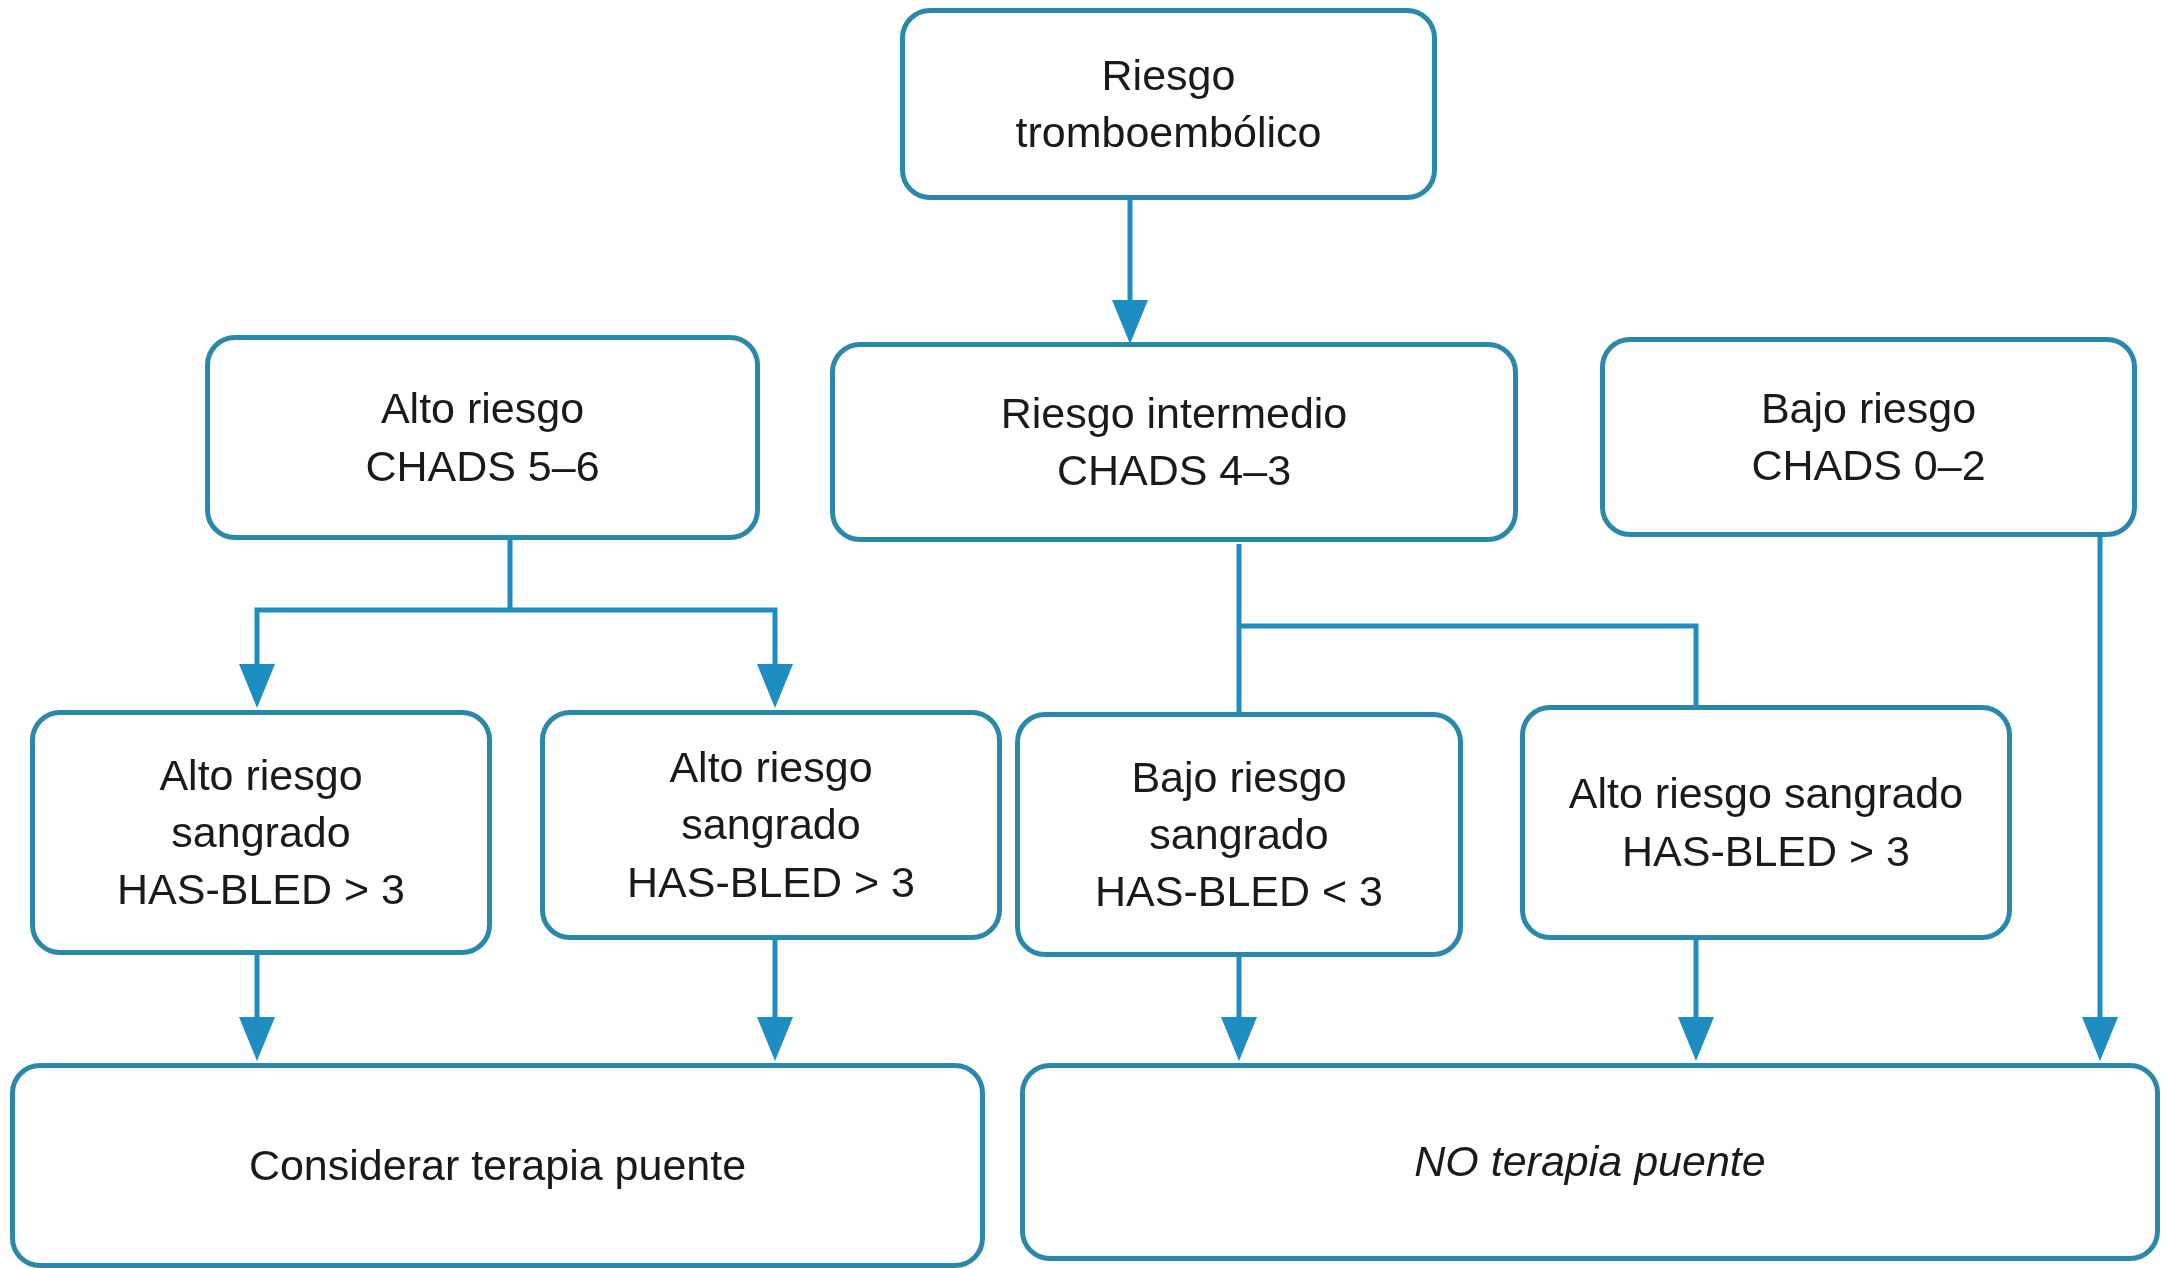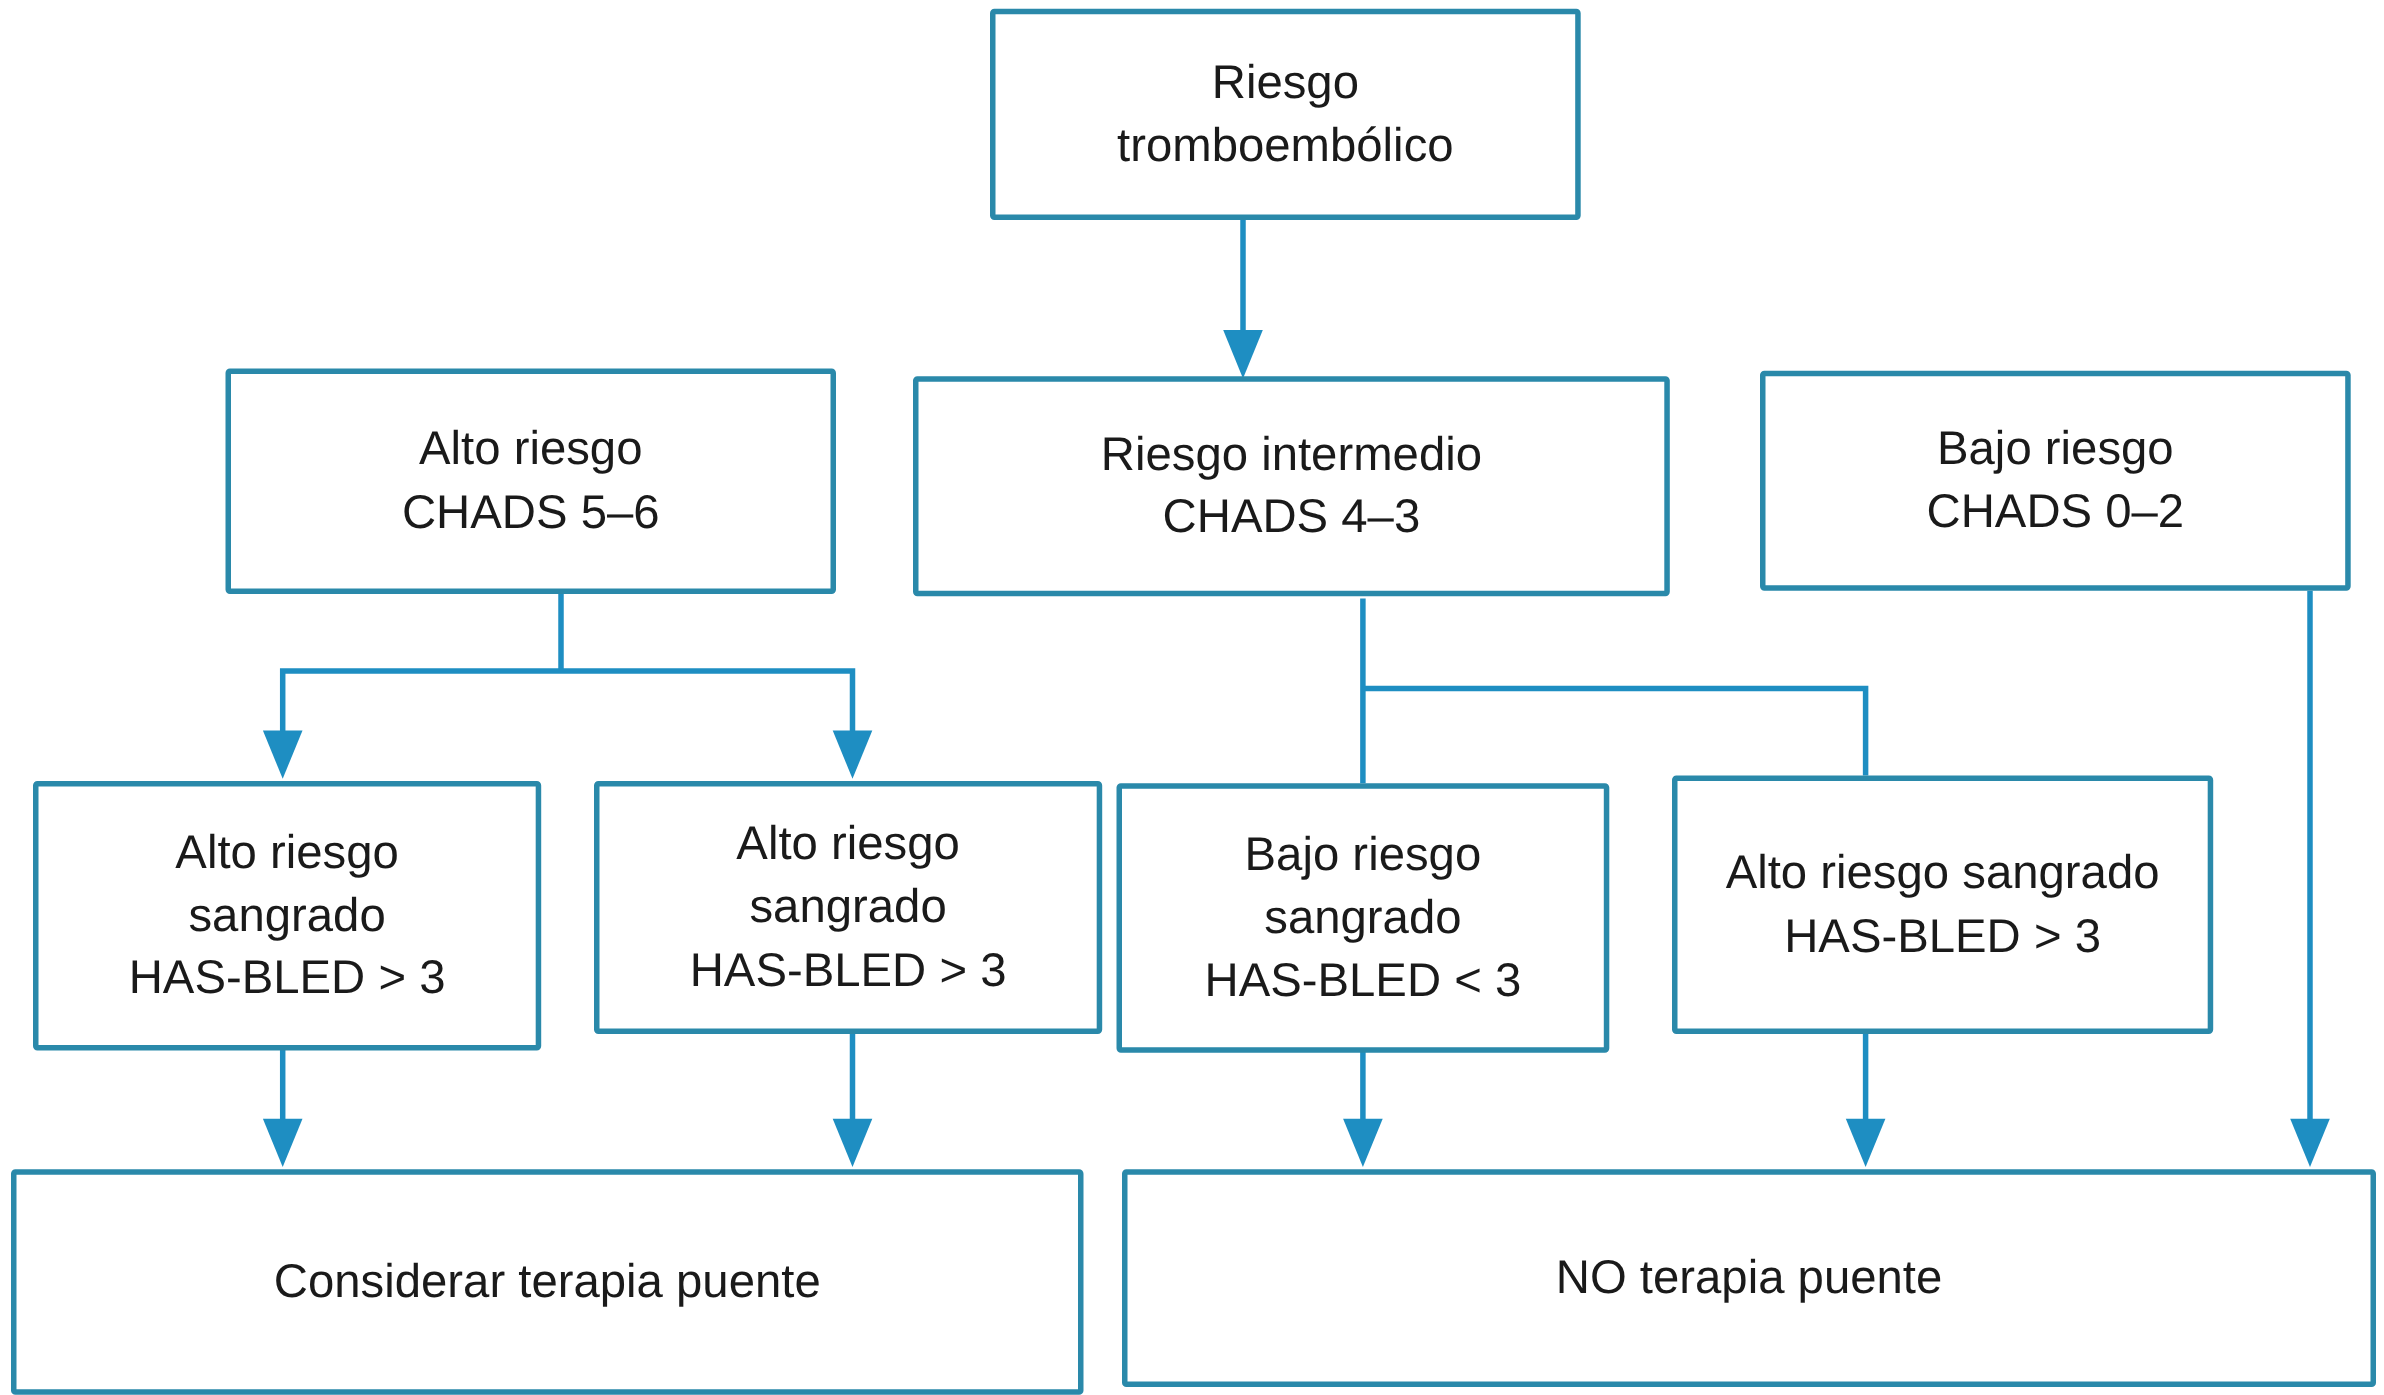--- a/index.html
+++ b/index.html
@@ -31,21 +31,21 @@
     fill: none;
   }
   .chead {
     fill: var(--connector, #1e8ec2);
     stroke: none;
   }
   .node {
     position: absolute;
     box-sizing: border-box;
     border: 5px solid var(--box-border, #2a89aa);
-    border-radius: 4px;
+    border-radius: 30px;
     background: #ffffff;
     display: flex;
     align-items: center;
     justify-content: center;
     text-align: center;
     color: var(--text, #1a1a1a);
     font-size: 43px;
     line-height: 1.33;
   }
   .node .label {
@@ -55,21 +55,21 @@
   
   #n-top      { left: 900px;  top: 8px;    width: 537px;  height: 192px; }
   #n-alto     { left: 205px;  top: 335px;  width: 555px;  height: 205px; }
   #n-inter    { left: 830px;  top: 342px;  width: 688px;  height: 200px; text-align: center; }
   #n-bajo     { left: 1600px; top: 337px;  width: 537px;  height: 200px; }
   #n-sang1    { left: 30px;   top: 710px;  width: 462px;  height: 245px; }
   #n-sang2    { left: 540px;  top: 710px;  width: 462px;  height: 230px; }
   #n-bsang    { left: 1015px; top: 712px;  width: 448px;  height: 245px; }
   #n-sang3    { left: 1520px; top: 705px;  width: 492px;  height: 235px; }
   #n-consider { left: 10px;   top: 1063px; width: 975px;  height: 205px; }
-  #n-nopuente { left: 1020px; top: 1063px; width: 1140px; height: 198px; }
+  #n-nopuente { left: 1020px; top: 1063px; width: 1140px; height: 198px; font-style: italic; }
 </style>
 </head>
 <body>
 
 <div class="canvas">
 
   <svg class="connectors" viewBox="0 0 2167 1268">
 
     <g>
       <line class="cline" x1="1130" y1="200" x2="1130" y2="302"></line>

